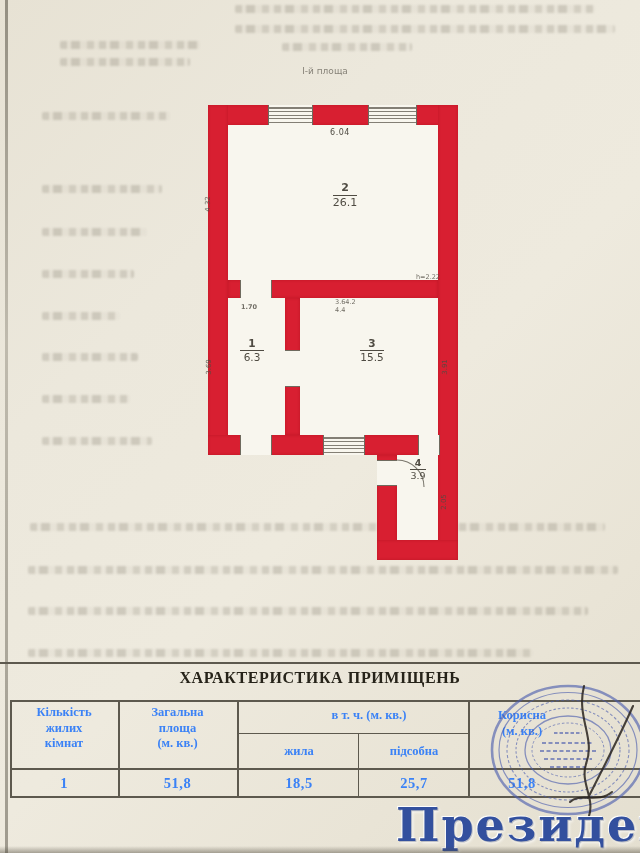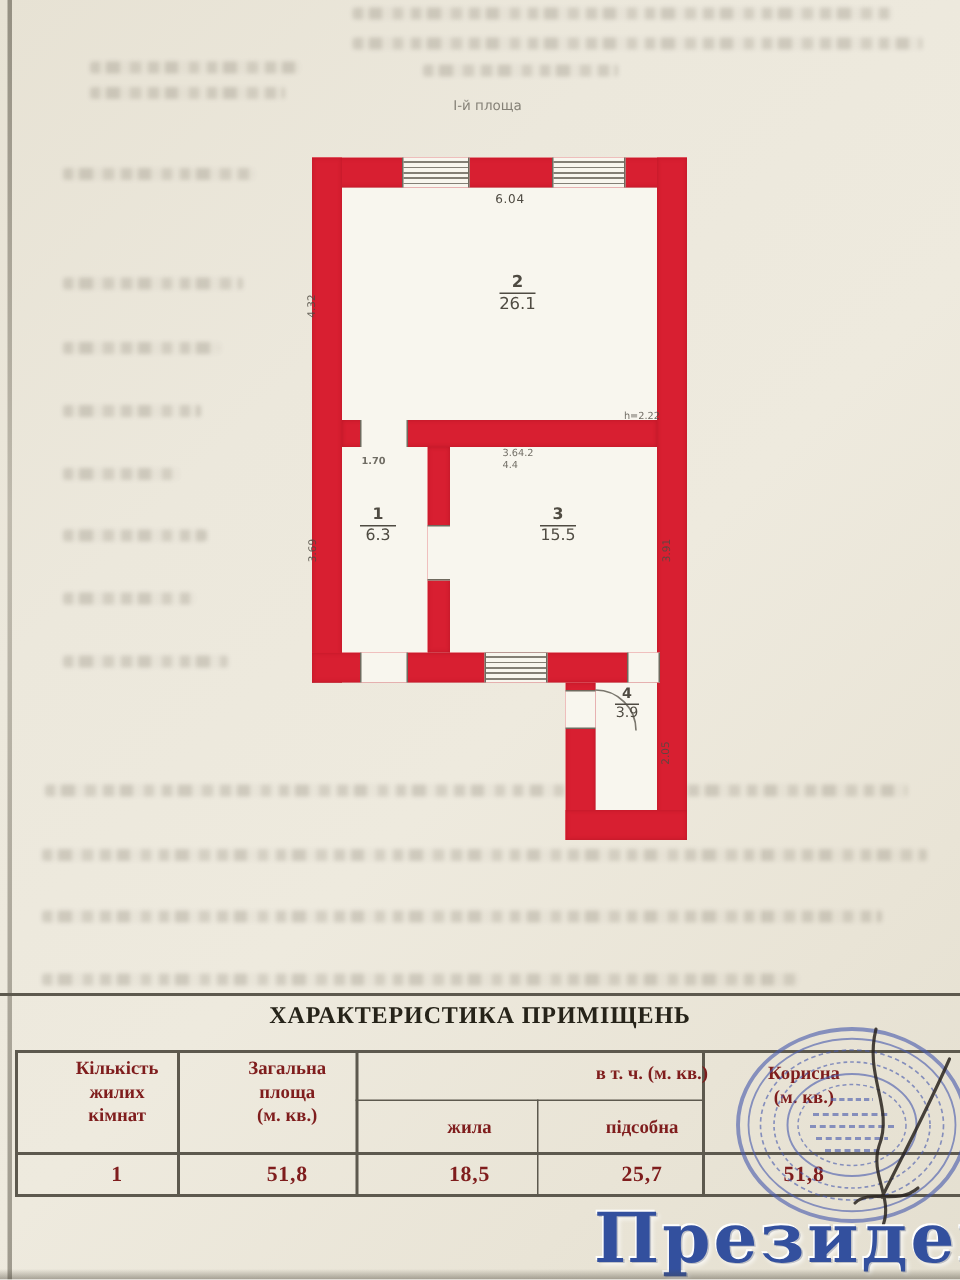--- a/index.html
+++ b/index.html
@@ -27,21 +27,21 @@
   .room-label{text-align:center;line-height:1.05;}
   .room-num{display:inline-block;border-bottom:1.2px solid #4f4b42;padding:0 8px 1px;font-weight:bold;}
   .room-area{display:block;padding-top:1px;}
   .dim{font-size:8px;letter-spacing:.5px;}
   .dim-sm{font-size:6.5px;opacity:.8;}
   .dim-v{transform:rotate(-90deg);transform-origin:center;font-size:7px;opacity:.85;white-space:nowrap;}
   .faint{opacity:.65;}
   .preline{white-space:pre-line;}
   
   .rule{position:absolute;background:#5d594e;}
-  .tbl-text{color:#7f1d1d;text-align:center;line-height:1.25;margin-left:14px;}
+  .tbl-text{color:#3b82f6;text-align:center;line-height:1.25;}
   .hdr{font-weight:bold;font-size:12.5px;}
   .val{font-size:14.5px;font-weight:bold;letter-spacing:.5px;}
   .title{font-weight:bold;font-size:16px;letter-spacing:.6px;color:#262togeth;color:#262319;text-align:center;}
   
   .watermark{font-family:"DejaVu Serif", serif;font-weight:bold;font-size:46px;color:#33509e;
      letter-spacing:2px;filter:blur(.3px);
      text-shadow:-1px -1px 0 rgba(255,255,255,.95),1px 1px 0 rgba(125,130,150,.45),2px 2px 3px rgba(255,255,255,.75);}
 </style>
 </head>
 <body>
@@ -134,21 +134,21 @@
 <div class="rule" style="left:237px;top:700px;width:1.6px;height:97px;"></div>
 <div class="rule" style="left:358px;top:733px;width:1.4px;height:64px;"></div>
 <div class="rule" style="left:468px;top:700px;width:1.6px;height:97px;"></div>
 
 <div class="abs tbl-text hdr preline" style="left:12px;top:705px;width:104px;">Кількість
 жилих
 кімнат</div>
 <div class="abs tbl-text hdr preline" style="left:120px;top:705px;width:115px;">Загальна
 площа
 (м. кв.)</div>
-<div class="abs tbl-text hdr" style="left:232px;top:708px;width:226px;text-align:right;padding-left:10px;box-sizing:border-box;">в т. ч. (м. кв.)</div>
+<div class="abs tbl-text hdr" style="left:251px;top:708px;width:226px;text-align:center;padding-left:10px;box-sizing:border-box;">в т. ч. (м. кв.)</div>
 <div class="abs tbl-text hdr" style="left:240px;top:744px;width:118px;">жила</div>
 <div class="abs tbl-text hdr" style="left:360px;top:744px;width:108px;">підсобна</div>
 <div class="abs tbl-text hdr preline" style="left:472px;top:708px;width:100px;">Корисна
 (м. кв.)</div>
 
 <div class="abs tbl-text val" style="left:12px;top:774px;width:104px;">1</div>
 <div class="abs tbl-text val" style="left:120px;top:774px;width:115px;">51,8</div>
 <div class="abs tbl-text val" style="left:240px;top:774px;width:118px;">18,5</div>
 <div class="abs tbl-text val" style="left:360px;top:774px;width:108px;">25,7</div>
 <div class="abs tbl-text val" style="left:472px;top:774px;width:100px;">51,8</div>

